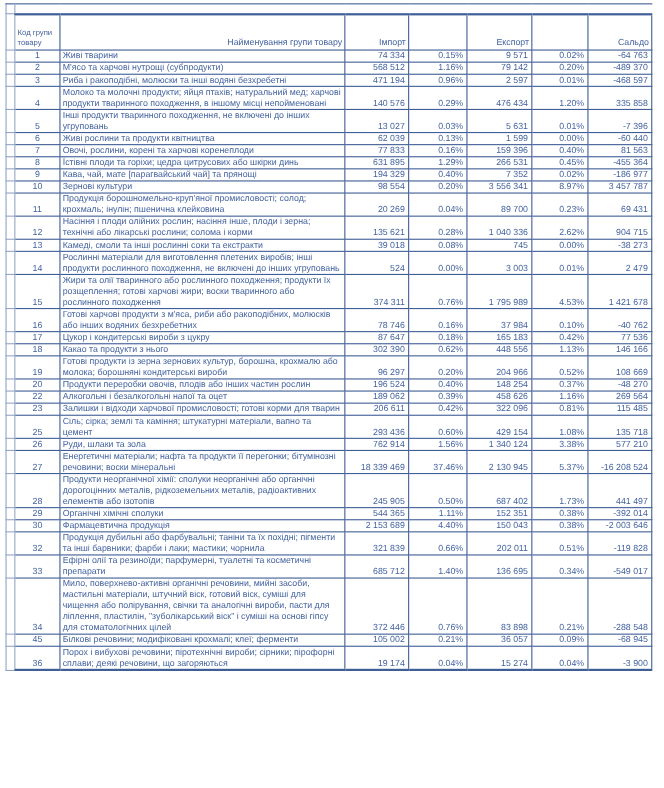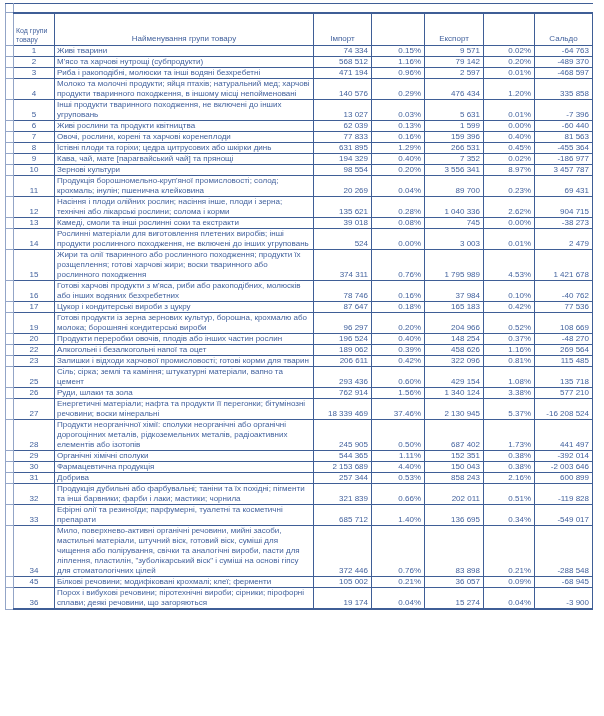--- a/index.html
+++ b/index.html
@@ -43,21 +43,21 @@
   tbody td{
     border:1px solid var(--line);
     vertical-align:bottom;padding:0 2px;word-wrap:break-word;
   }
   tbody tr{height:11px;}
   tbody td.gutter{border:1px solid var(--line-light);}
   tbody tr:last-child td{border-bottom:2px solid var(--line);}
   tbody tr:last-child td.gutter{border-bottom:1px solid var(--line-light);}
   td.code{text-align:center;}
   td.num,th.num{text-align:right;white-space:nowrap;padding-right:3px;}
-  th.hlabel{text-align:center;}
+  th.hlabel{text-align:right;}
 </style>
 </head>
 <body>
 
 <div class="sheet">
   <table>
     <colgroup>
       <col style="width:8px">
         <col style="width:41px">
         <col style="width:259px">
@@ -255,20 +255,30 @@
     <td class="code">17</td>
     <td>Цукор і кондитерські вироби з цукру</td>
     <td class="num">87 647</td>
     <td class="num">0.18%</td>
     <td class="num">165 183</td>
     <td class="num">0.42%</td>
     <td class="num">77 536</td>
   </tr>
         <tr>
     <td class="gutter"></td>
+    <td class="code">18</td>
+    <td>Какао та продукти з нього</td>
+    <td class="num">302 390</td>
+    <td class="num">0.62%</td>
+    <td class="num">448 556</td>
+    <td class="num">1.13%</td>
+    <td class="num">146 166</td>
+  </tr>
+        <tr>
+    <td class="gutter"></td>
     <td class="code">19</td>
     <td>Готові продукти із зерна зернових культур, борошна, крохмалю або молока; борошняні кондитерські вироби</td>
     <td class="num">96 297</td>
     <td class="num">0.20%</td>
     <td class="num">204 966</td>
     <td class="num">0.52%</td>
     <td class="num">108 669</td>
   </tr>
         <tr>
     <td class="gutter"></td>
@@ -355,30 +365,20 @@
     <td class="code">30</td>
     <td>Фармацевтична продукція</td>
     <td class="num">2 153 689</td>
     <td class="num">4.40%</td>
     <td class="num">150 043</td>
     <td class="num">0.38%</td>
     <td class="num">-2 003 646</td>
   </tr>
         <tr>
     <td class="gutter"></td>
-    <td class="code">31</td>
-    <td>Добрива</td>
-    <td class="num">257 344</td>
-    <td class="num">0.53%</td>
-    <td class="num">858 243</td>
-    <td class="num">2.16%</td>
-    <td class="num">600 899</td>
-  </tr>
-        <tr>
-    <td class="gutter"></td>
     <td class="code">32</td>
     <td>Продукція дубильні або фарбувальні; таніни та їх похідні; пігменти та інші барвники; фарби і лаки; мастики; чорнила</td>
     <td class="num">321 839</td>
     <td class="num">0.66%</td>
     <td class="num">202 011</td>
     <td class="num">0.51%</td>
     <td class="num">-119 828</td>
   </tr>
         <tr>
     <td class="gutter"></td>

